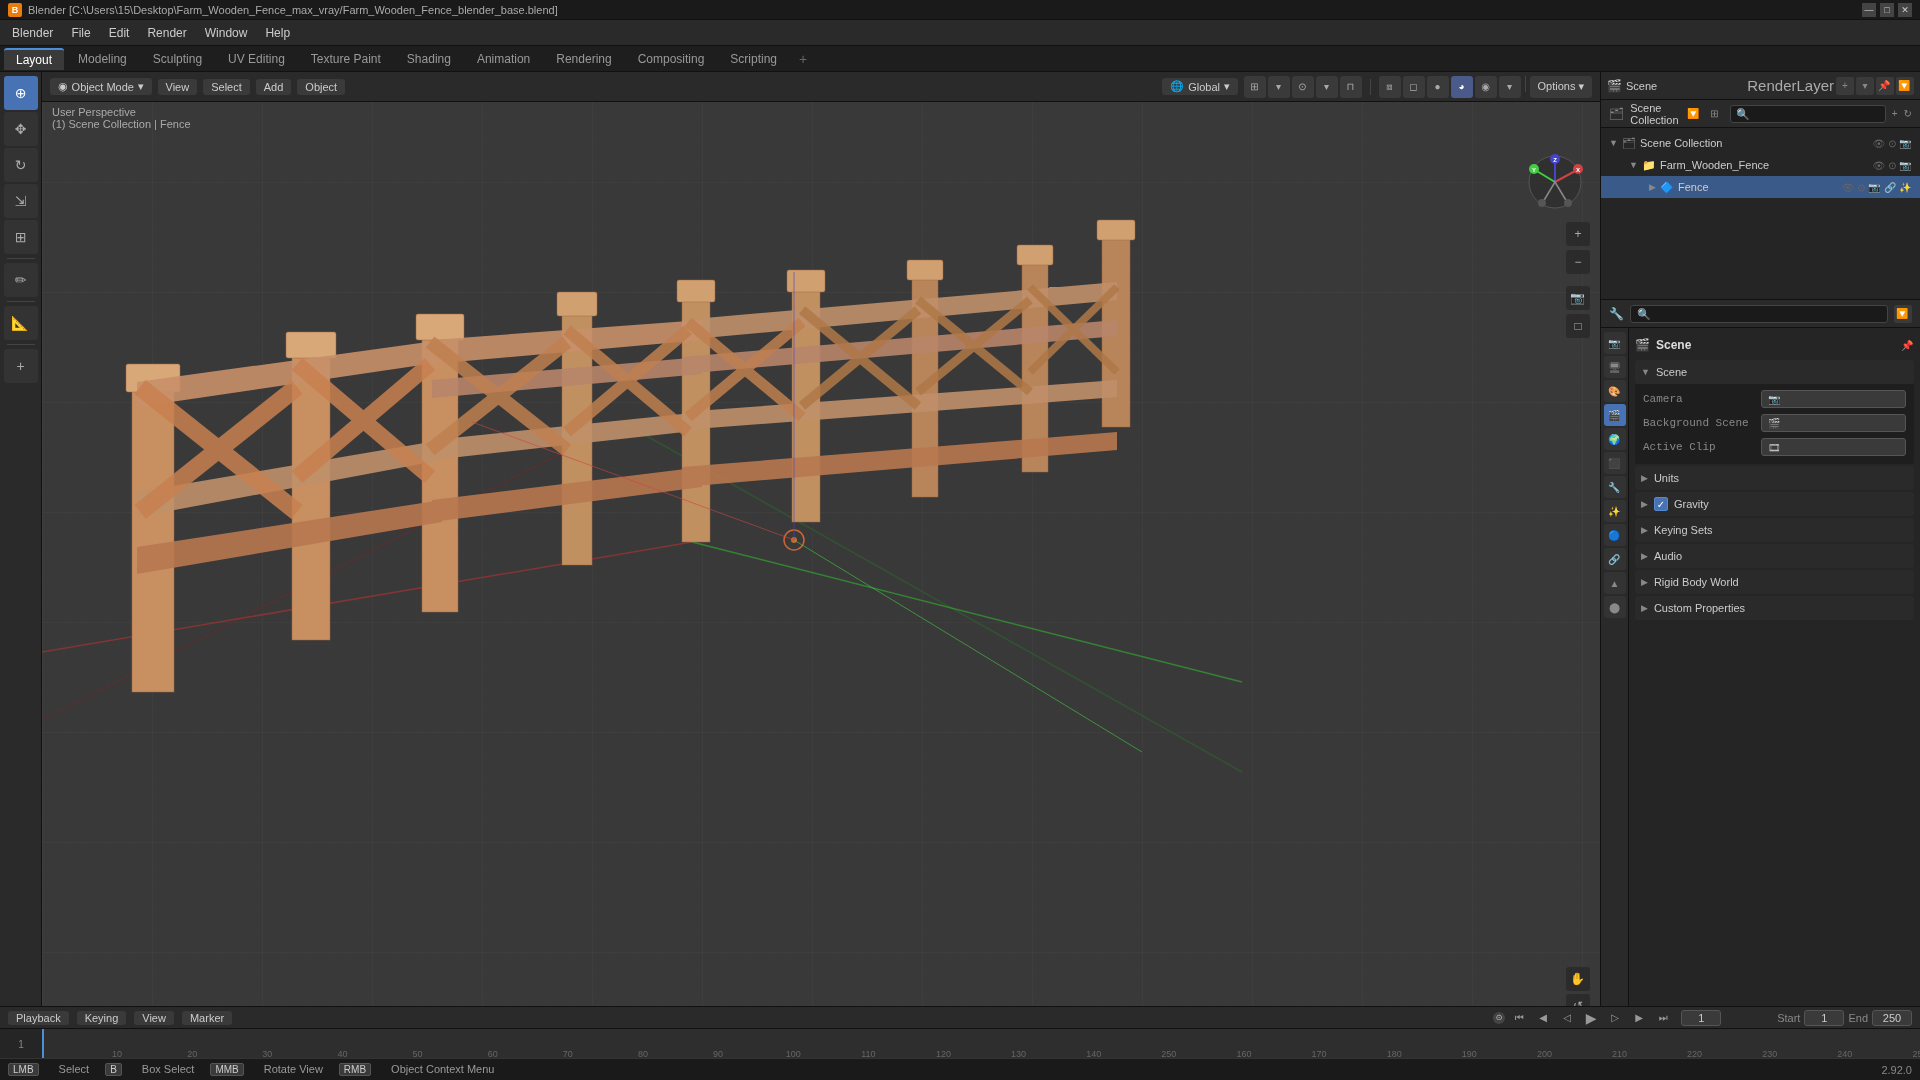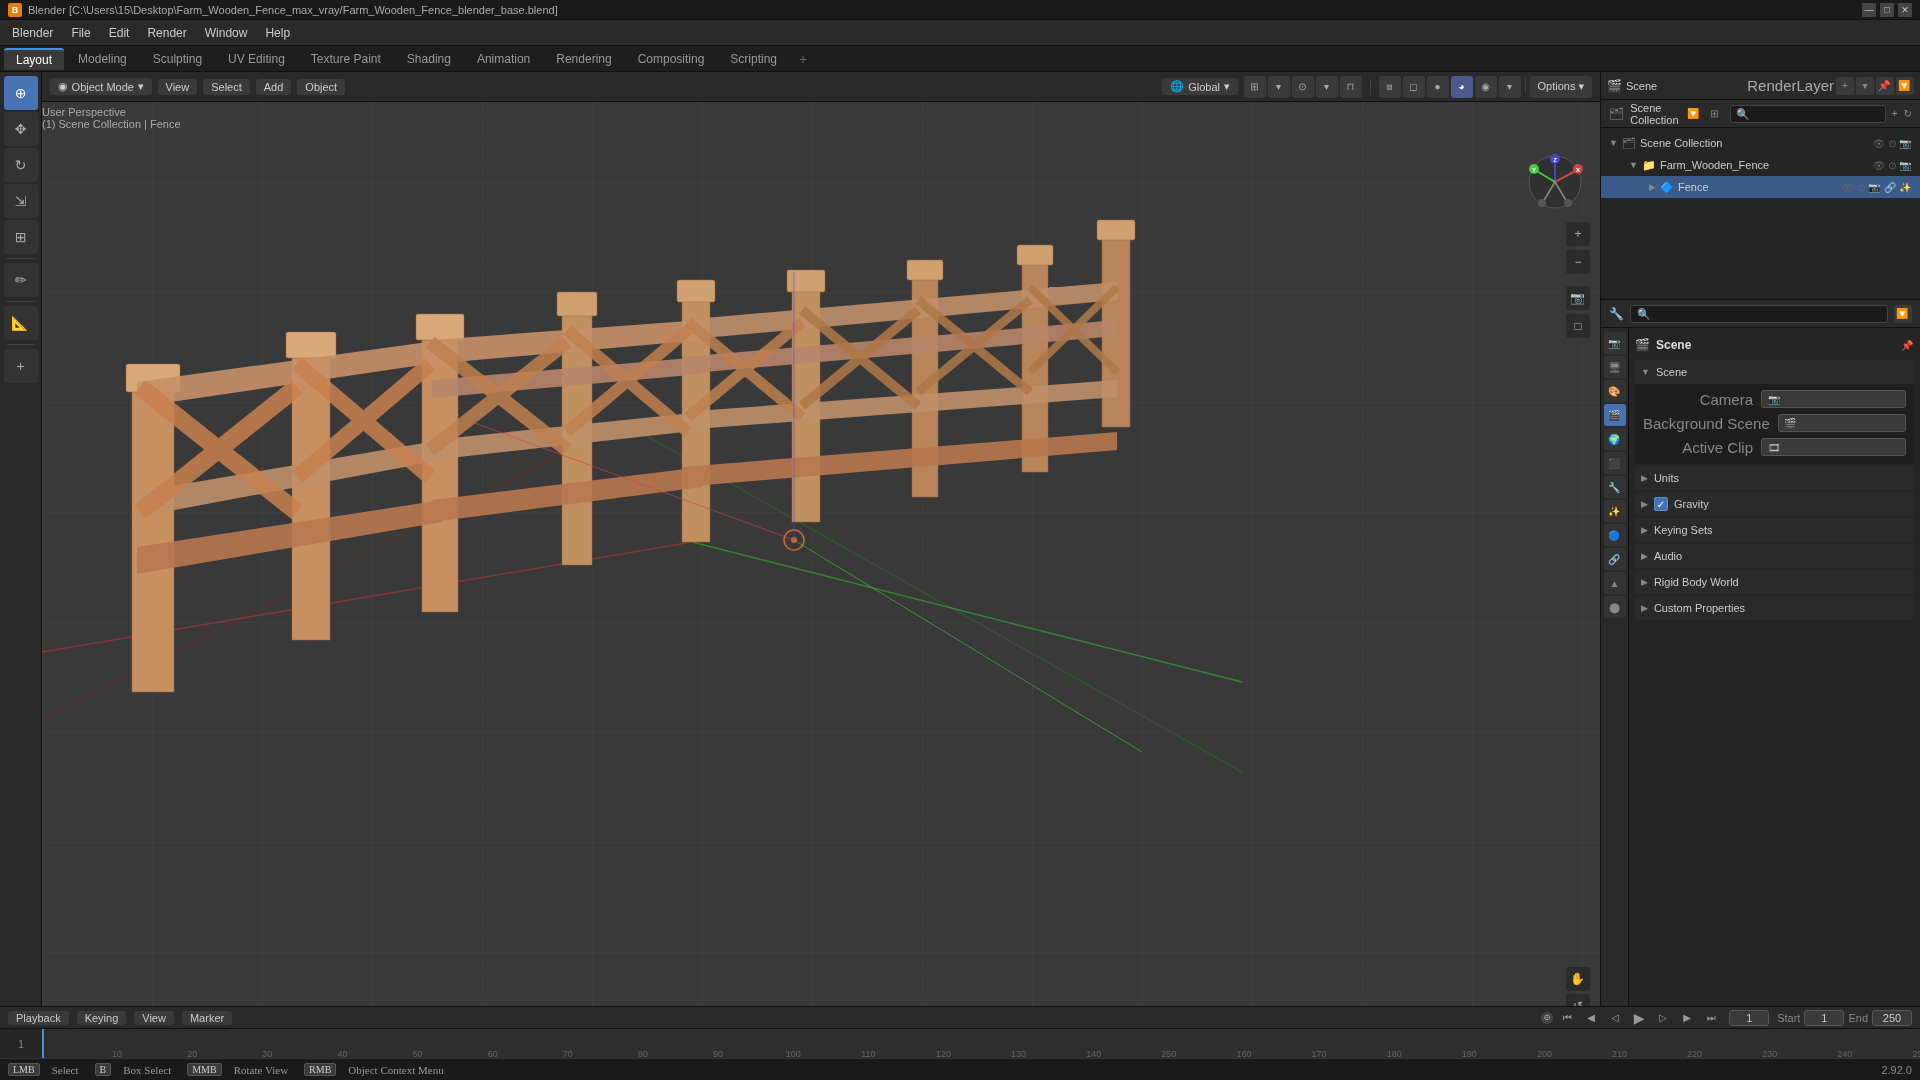--- a/index.html
+++ b/index.html
@@ -154,21 +154,21 @@
       border-radius: 3px;
       color: #ccc;
       font-size: 11px;
       cursor: pointer;
       display: flex; align-items: center; gap: 4px;
     }
 
     
     .viewport-info {
       position: absolute;
-      top: 34px; left: 0;
+      top: 34px; left: 10px;
       z-index: 10;
       pointer-events: none;
     }
     .viewport-info .perspective {
       font-size: 11px;
       color: #aaa;
     }
     .viewport-info .collection {
       font-size: 11px;
       color: #aaa;
@@ -336,24 +336,24 @@
       border-radius: 0 0 3px 3px;
     }
     .props-field {
       display: flex;
       align-items: center;
       height: 22px;
       gap: 8px;
       margin-bottom: 2px;
     }
     .props-field-label {
-      font-size: 15px;
+      font-size: 11px;
       color: #888;
-      text-align: right;
       min-width: 110px;
+      font-family: Liberation Mono, monospace;
     }
     .props-field-value {
       flex: 1;
       height: 18px;
       background: #3a3a3a;
       border: 1px solid #555;
       border-radius: 3px;
       display: flex;
       align-items: center;
       padding: 0 6px;
@@ -420,20 +420,21 @@
       border: 1px solid #555;
       border-radius: 3px;
       color: #ccc;
       font-size: 11px;
       text-align: center;
     }
     .timeline-range {
       display: flex;
       align-items: center;
       gap: 4px;
+      margin-left: 48px;
     }
     .tl-range-label { font-size: 11px; color: #888; }
     .tl-range-input {
       width: 40px; height: 16px;
       background: #3a3a3a;
       border: 1px solid #555;
       border-radius: 3px;
       color: #ccc;
       font-size: 11px;
       text-align: center;
@@ -485,25 +486,24 @@
       background: #1a1a1a;
       display: flex;
       align-items: center;
       padding: 0 8px;
       gap: 16px;
       border-top: 1px solid #333;
       z-index: 200;
     }
     .bottom-status-item {
       display: flex;
-      align-items: center;
-      gap: 12px;
+      align-items: flex-start;
+      gap: 20px;
       font-size: 11px;
       color: #999;
-      font-family: Liberation Serif, serif;
     }
     .bottom-status-key {
       background: #3a3a3a;
       border: 1px solid #555;
       border-radius: 2px;
       padding: 0 4px;
       font-size: 10px;
       color: #ccc;
     }
     .bottom-status-right {

